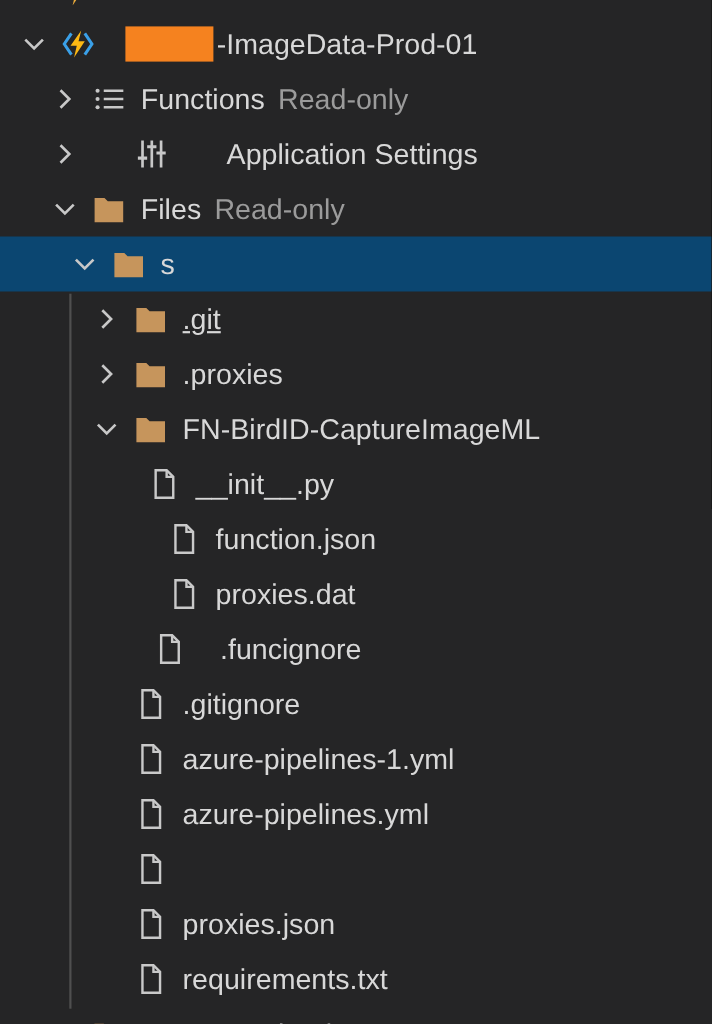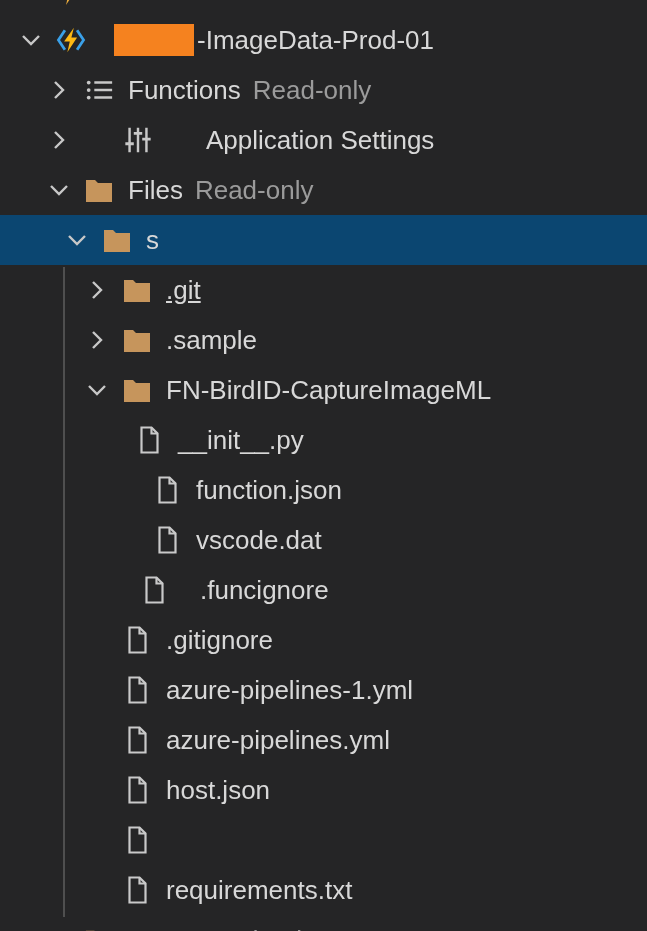--- a/index.html
+++ b/index.html
@@ -135,21 +135,21 @@
     <span class="chev">
           <svg width="26" height="26" viewBox="0 0 26 26">
             <path d="M9 5l8 8-8 8" fill="none" stroke="var(--chev)" stroke-width="2.4"></path>
           </svg>
         </span>
     <span class="icon">
           <svg width="30" height="27" viewBox="0 0 30 27">
             <path d="M2 3h9l3 3h14v19H2z" fill="var(--folder)"></path>
           </svg>
         </span>
-    <span class="label">.sample</span>
+    <span class="label">.proxies</span>
   </div>
       <div class="tree-row" style="padding-left: 84px;">
     <span class="chev">
           <svg width="26" height="26" viewBox="0 0 26 26">
             <path d="M5 9l8 8 8-8" fill="none" stroke="var(--chev)" stroke-width="2.4"></path>
           </svg>
         </span>
     <span class="icon">
           <svg width="30" height="27" viewBox="0 0 30 27">
             <path d="M2 3h9l3 3h14v19H2z" fill="var(--folder)"></path>
@@ -178,21 +178,21 @@
     <span class="label">function.json</span>
   </div>
       <div class="tree-row" style="padding-left: 114px;">
     <span class="chev"></span>
     <span class="icon">
           <svg width="23" height="28" viewBox="0 0 23 28">
             <path d="M3.5 1.5h10l6 6v19h-16z" fill="none" stroke="var(--file)" stroke-width="2.2"></path>
             <path d="M13.5 1.5v6h6" fill="none" stroke="var(--file)" stroke-width="2.2"></path>
           </svg>
         </span>
-    <span class="label">vscode.dat</span>
+    <span class="label">proxies.dat</span>
   </div>
       <div class="tree-row" style="padding-left: 84px; gap: 17px;">
     <span class="chev"></span>
     <span class="icon">
           <svg width="23" height="28" viewBox="0 0 23 28">
             <path d="M3.5 1.5h10l6 6v19h-16z" fill="none" stroke="var(--file)" stroke-width="2.2"></path>
             <path d="M13.5 1.5v6h6" fill="none" stroke="var(--file)" stroke-width="2.2"></path>
           </svg>
         </span>
     <span class="label">.funcignore</span>
@@ -228,30 +228,30 @@
     <span class="label">azure-pipelines.yml</span>
   </div>
       <div class="tree-row" style="padding-left: 84px;">
     <span class="chev"></span>
     <span class="icon">
           <svg width="23" height="28" viewBox="0 0 23 28">
             <path d="M3.5 1.5h10l6 6v19h-16z" fill="none" stroke="var(--file)" stroke-width="2.2"></path>
             <path d="M13.5 1.5v6h6" fill="none" stroke="var(--file)" stroke-width="2.2"></path>
           </svg>
         </span>
-    <span class="label">host.json</span>
-  </div>
-      <div class="tree-row" style="padding-left: 84px;">
-    <span class="chev"></span>
-    <span class="icon">
-          <svg width="23" height="28" viewBox="0 0 23 28">
-            <path d="M3.5 1.5h10l6 6v19h-16z" fill="none" stroke="var(--file)" stroke-width="2.2"></path>
-            <path d="M13.5 1.5v6h6" fill="none" stroke="var(--file)" stroke-width="2.2"></path>
-          </svg>
-        </span>
+  </div>
+      <div class="tree-row" style="padding-left: 84px;">
+    <span class="chev"></span>
+    <span class="icon">
+          <svg width="23" height="28" viewBox="0 0 23 28">
+            <path d="M3.5 1.5h10l6 6v19h-16z" fill="none" stroke="var(--file)" stroke-width="2.2"></path>
+            <path d="M13.5 1.5v6h6" fill="none" stroke="var(--file)" stroke-width="2.2"></path>
+          </svg>
+        </span>
+    <span class="label">proxies.json</span>
   </div>
       <div class="tree-row" style="padding-left: 84px;">
     <span class="chev"></span>
     <span class="icon">
           <svg width="23" height="28" viewBox="0 0 23 28">
             <path d="M3.5 1.5h10l6 6v19h-16z" fill="none" stroke="var(--file)" stroke-width="2.2"></path>
             <path d="M13.5 1.5v6h6" fill="none" stroke="var(--file)" stroke-width="2.2"></path>
           </svg>
         </span>
     <span class="label">requirements.txt</span>

